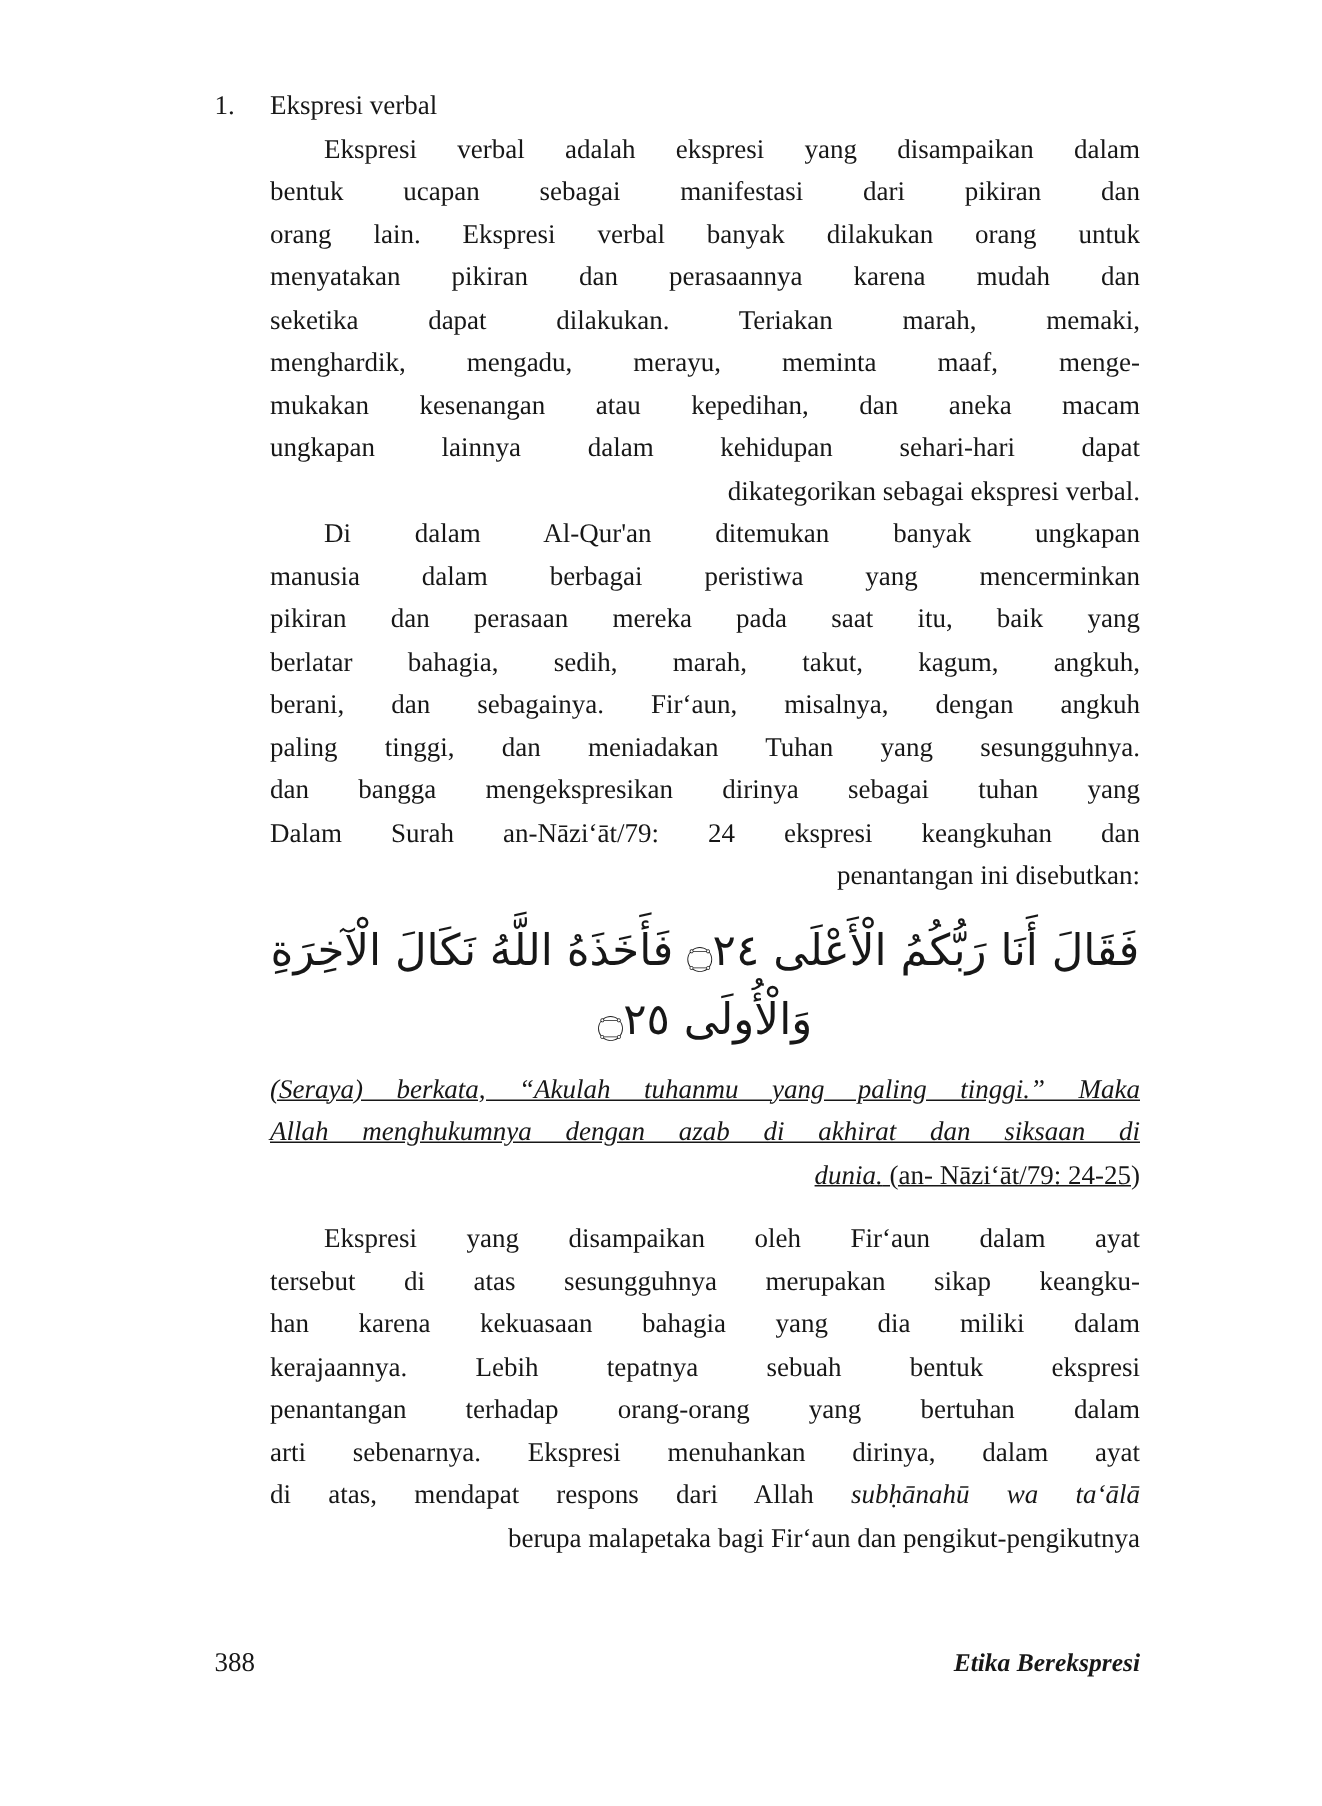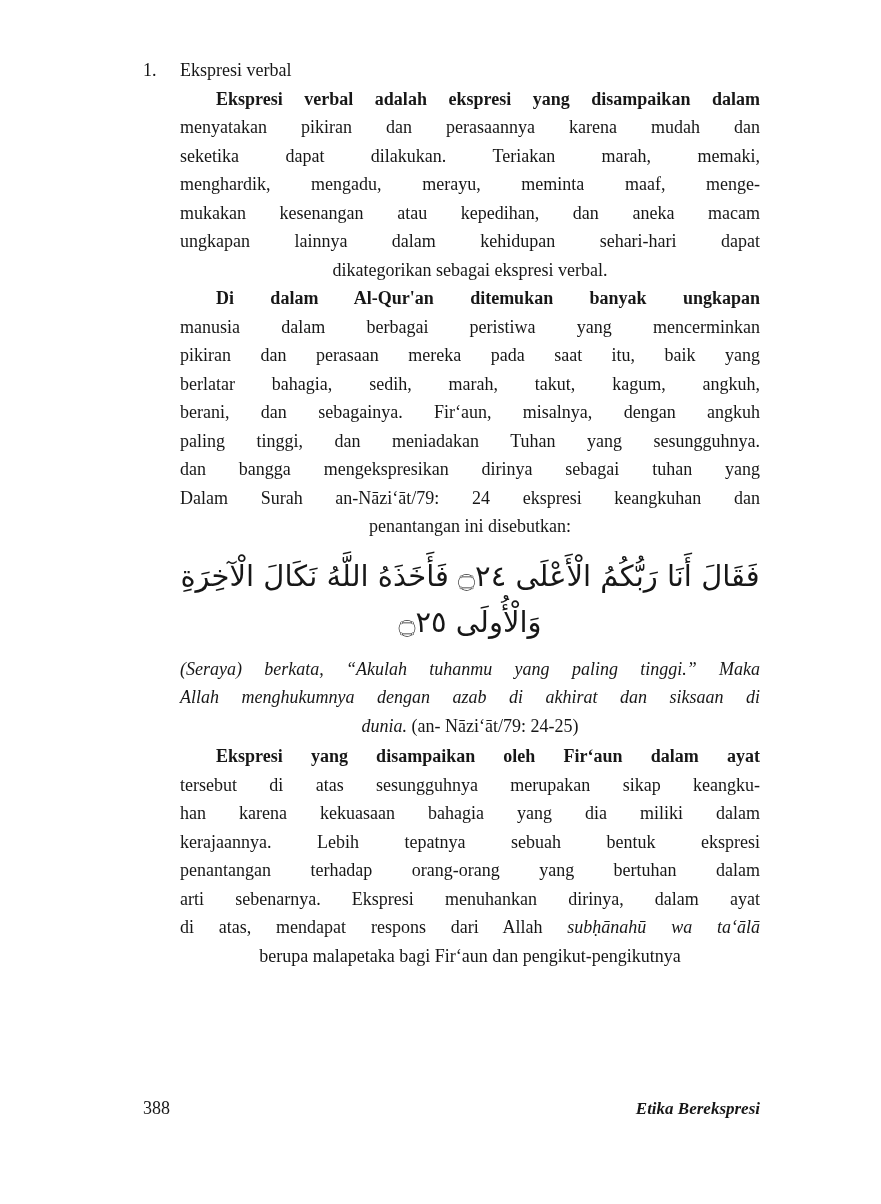--- a/index.html
+++ b/index.html
@@ -26,32 +26,32 @@
   }
   .heading .num { width: 37px; flex: 0 0 37px; }
   .bodytext {
     margin-left: 37px;
     width: 580px;
     font-size: 18px;
     line-height: 28.5px;
   }
   .line { width: 100%; }
   .line.just { text-align: justify; text-align-last: justify; text-justify: inter-word; }
-  .line.last { text-align: center; }
-  .line.indent { text-indent: 36px; font-weight: bold; }
+  .line.last { text-align: right; }
+  .line.indent { text-indent: 36px; }
   .it { font-style: italic; }
   .arabic {
     direction: rtl;
     text-align: center;
     font-family: "DejaVu Sans", sans-serif;
     font-size: 29px;
     line-height: 46px;
     margin: 12px 0 10px 0;
   }
-  .translation { margin-bottom: 2px; }
+  .translation { margin-bottom: 14px; text-decoration: underline; }
   .footer {
     position: absolute;
     left: 143px;
     right: 121px;
     top: 1096px;
     display: flex;
     justify-content: space-between;
     align-items: baseline;
     font-size: 18px;
     line-height: 24px;
@@ -70,20 +70,22 @@
   <div class="content">
 
     <div class="heading">
       <span class="num">1.</span>
       <span>Ekspresi verbal</span>
     </div>
 
     <div class="bodytext">
       <div>
           <div class="line just indent"><span>Ekspresi verbal adalah ekspresi yang disampaikan dalam</span></div>
+          <div class="line just"><span>bentuk ucapan sebagai manifestasi dari pikiran dan</span></div>
+          <div class="line just"><span>orang lain. Ekspresi verbal banyak dilakukan orang untuk</span></div>
           <div class="line just"><span>menyatakan pikiran dan perasaannya karena mudah dan</span></div>
           <div class="line just"><span>seketika dapat dilakukan. Teriakan marah, memaki,</span></div>
           <div class="line just"><span>menghardik, mengadu, merayu, meminta maaf, menge-</span></div>
           <div class="line just"><span>mukakan kesenangan atau kepedihan, dan aneka macam</span></div>
           <div class="line just"><span>ungkapan lainnya dalam kehidupan sehari-hari dapat</span></div>
           <div class="line last"><span>dikategorikan sebagai ekspresi verbal.</span></div>
         </div>
       <div>
           <div class="line just indent"><span>Di dalam Al-Qur'an ditemukan banyak ungkapan</span></div>
           <div class="line just"><span>manusia dalam berbagai peristiwa yang mencerminkan</span></div>

